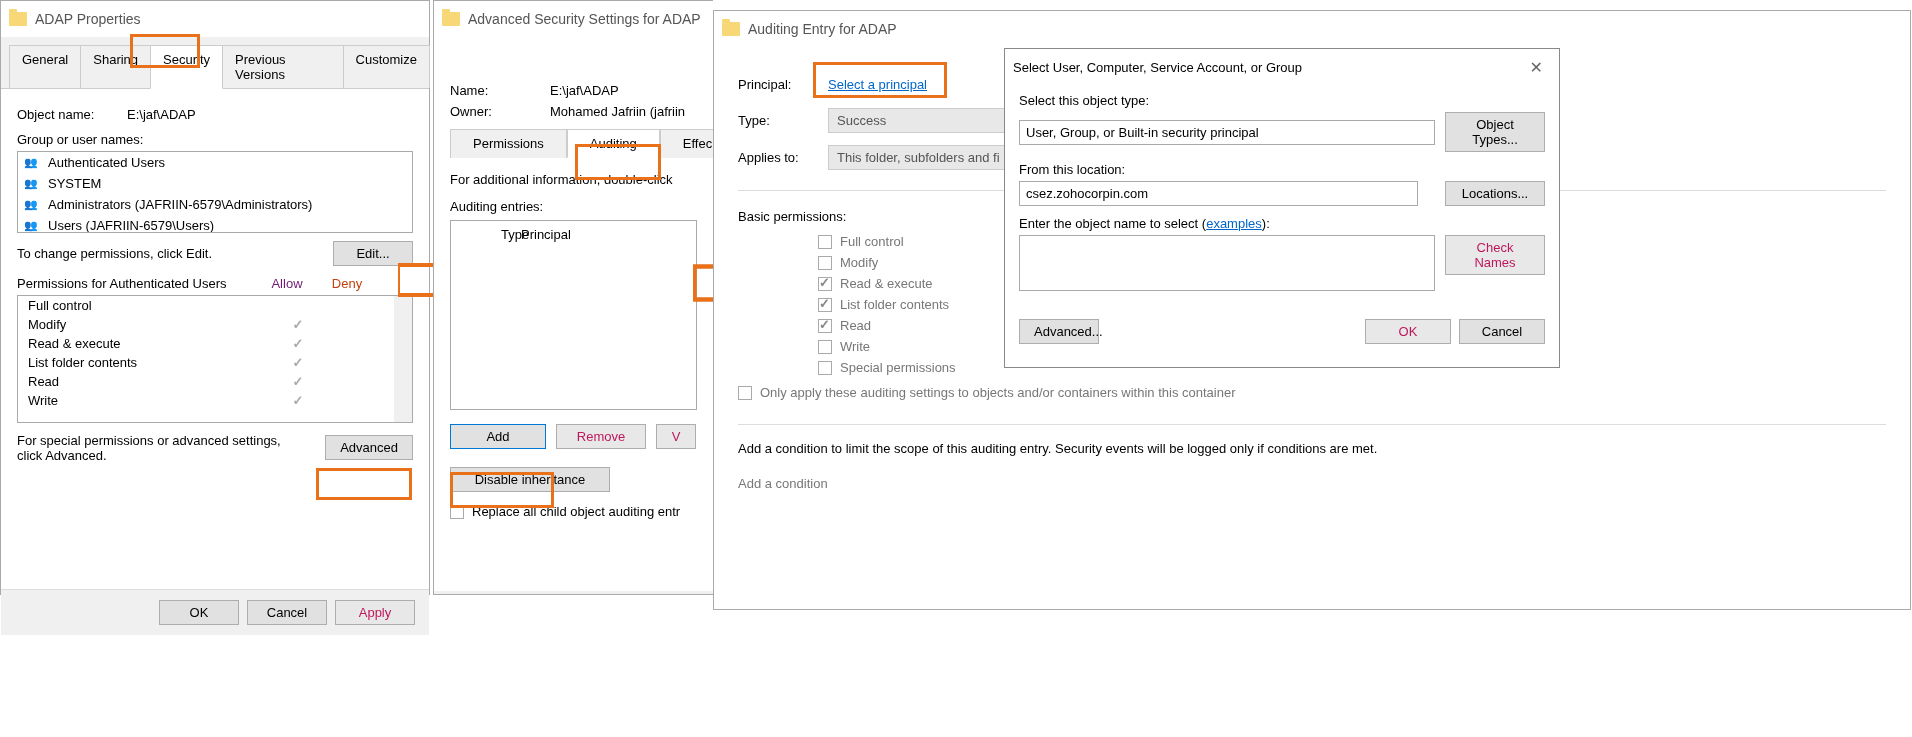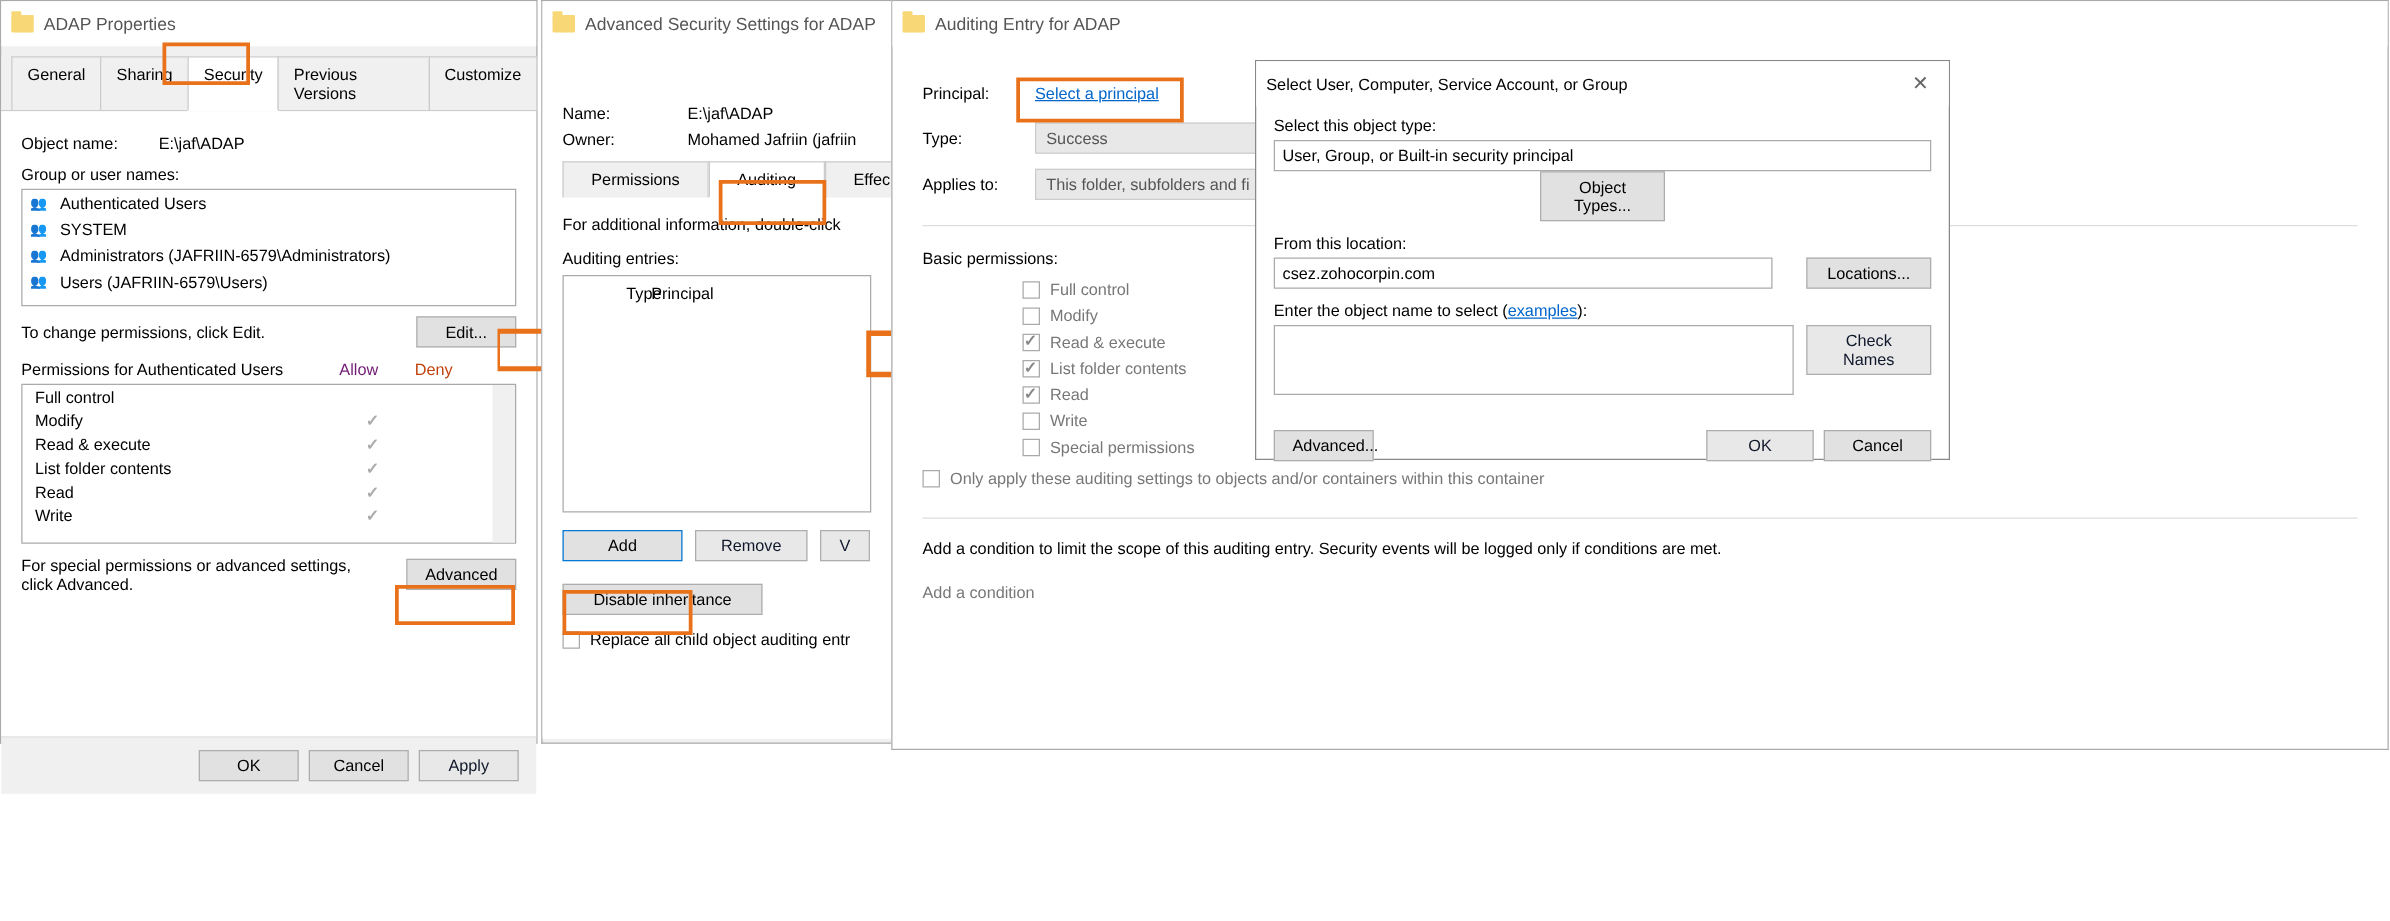--- a/index.html
+++ b/index.html
@@ -69,21 +69,21 @@
   background: #fff;
   border-bottom: 1px solid #fff;
   margin-bottom: -1px;
 }
 .content { padding: 12px 16px; background: #fff; }
 .row { display: flex; align-items: center; margin: 6px 0; }
 .label { font-size: 13px; }
 .listbox {
   border: 1px solid #aaa;
   background: #fff;
-  height: 94px;
+  height: 82px;
   overflow: auto;
 }
 .listitem {
   display: flex;
   align-items: center;
   padding: 3px 6px;
   font-size: 13px;
 }
 .group-icon {
   width: 18px;
@@ -98,21 +98,21 @@
   position: absolute;
   left: 0;
 }
 button, .btn {
   background: #e1e1e1;
   border: 1px solid #adadad;
   padding: 4px 14px;
   font-size: 13px;
   min-width: 80px;
 }
-button:disabled { color: #0f172a; background: #e8e8e8; }
+button:disabled { color: #be185d; background: #e8e8e8; }
 .perm-table {
   border: 1px solid #aaa;
   background: #fff;
   height: 128px;
   position: relative;
 }
 .perm-header {
   display: flex;
   font-size: 13px;
   padding: 4px 0;
@@ -360,21 +360,21 @@
 
 <div class="highlight-box" style="left:575px; top:144px; width:86px; height:36px;"></div>
 <div class="highlight-box" style="left:450px; top:472px; width:104px; height:36px;"></div>
 
 <div class="arrow" style="left:693px; top:250px; width:80px; height:66px;">
   <svg viewBox="0 0 70 60">
       <polygon points="0,15 40,15 40,0 70,30 40,60 40,45 0,45" fill="none" stroke="#e8711a" stroke-width="4"></polygon>
     </svg>
 </div>
 
-<div class="window" style="left:713px; top:0; width:1198px; height:600px; background:#fff;">
+<div class="window" style="left:713px; top:10px; width:1198px; height:600px; background:#fff;">
   <div class="titlebar">
     <span class="folder-icon"></span>
     <span>Auditing Entry for ADAP</span>
   </div>
   <div style="padding:24px 24px 0;">
     <div class="row" style="margin-bottom:16px;">
       <span style="width:90px;">Principal:</span>
       <span class="link">Select a principal</span>
     </div>
     <div class="row" style="margin-bottom:12px;">
@@ -433,21 +433,21 @@
 
 <div class="highlight-box" style="left:813px; top:62px; width:134px; height:36px;"></div>
 
 <div class="window" style="left:1004px; top:48px; width:556px; height:320px; background:#fff; border:1px solid #888;">
   <div class="titlebar" style="background:#fff; color:#000; border-bottom:none; justify-content:space-between;">
     <span style="font-size:13px;">Select User, Computer, Service Account, or Group</span>
     <span class="close-x">✕</span>
   </div>
   <div style="padding:8px 14px;">
     <div>Select this object type:</div>
-    <div class="row" style="margin-top:4px;flex-direction:column;">
+    <div class="row" style="gap:10px; margin-top:4px;">
       <div class="field" style="flex:1;">User, Group, or Built-in security principal</div>
       <button style="width:100px;">Object Types...</button>
     </div>
     <div style="margin-top:10px;">From this location:</div>
     <div class="row" style="gap:27px; margin-top:4px;">
       <div class="field" style="flex:1;">csez.zohocorpin.com</div>
       <button style="width:100px;">Locations...</button>
     </div>
     <div style="margin-top:10px;">
       <span>Enter the object name to select (</span><span class="link">examples</span><span>):</span>

